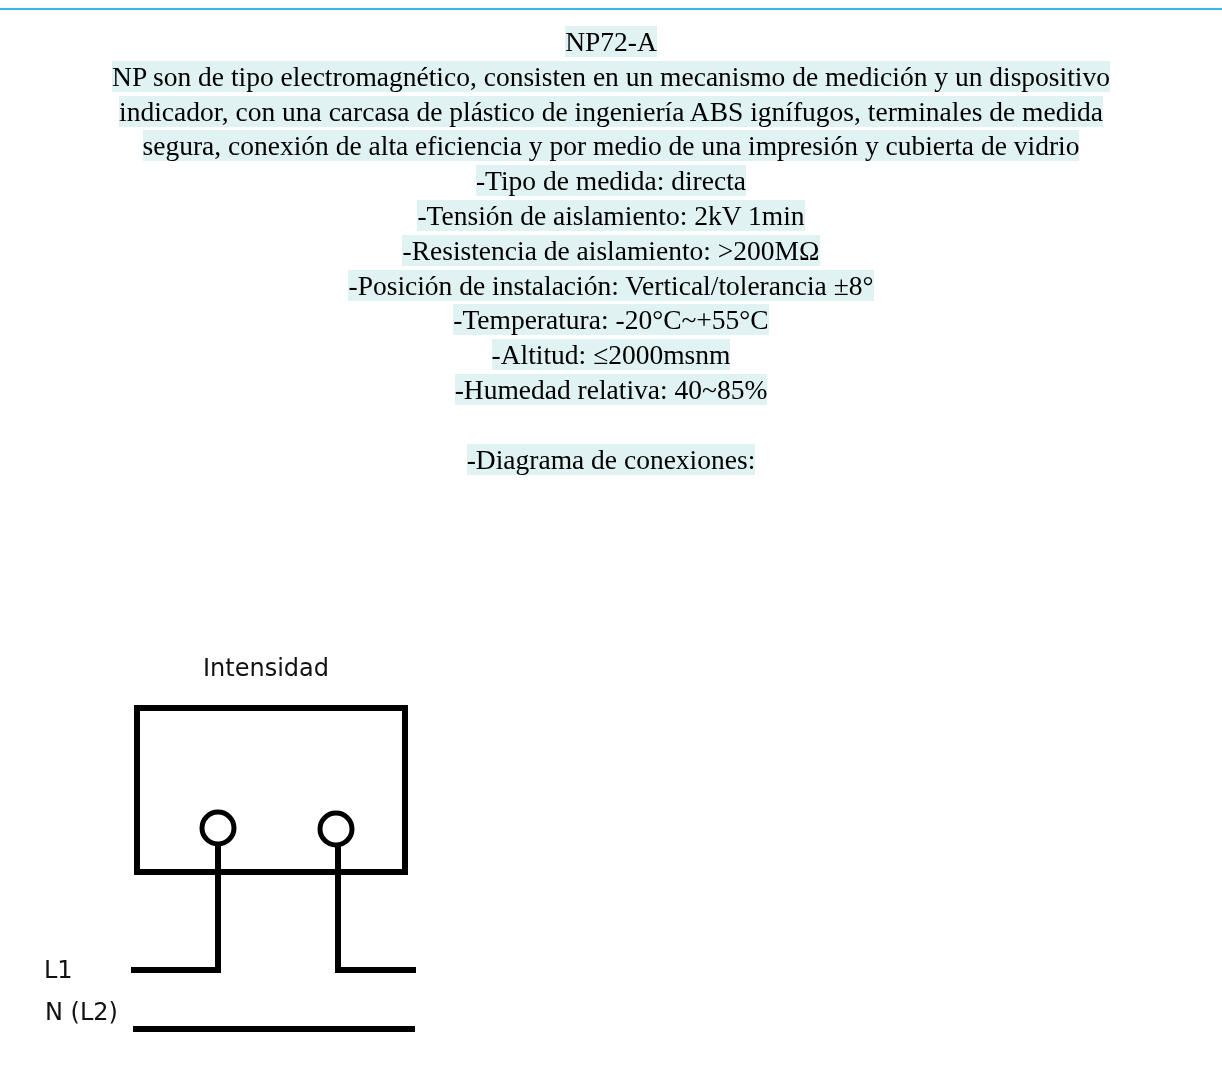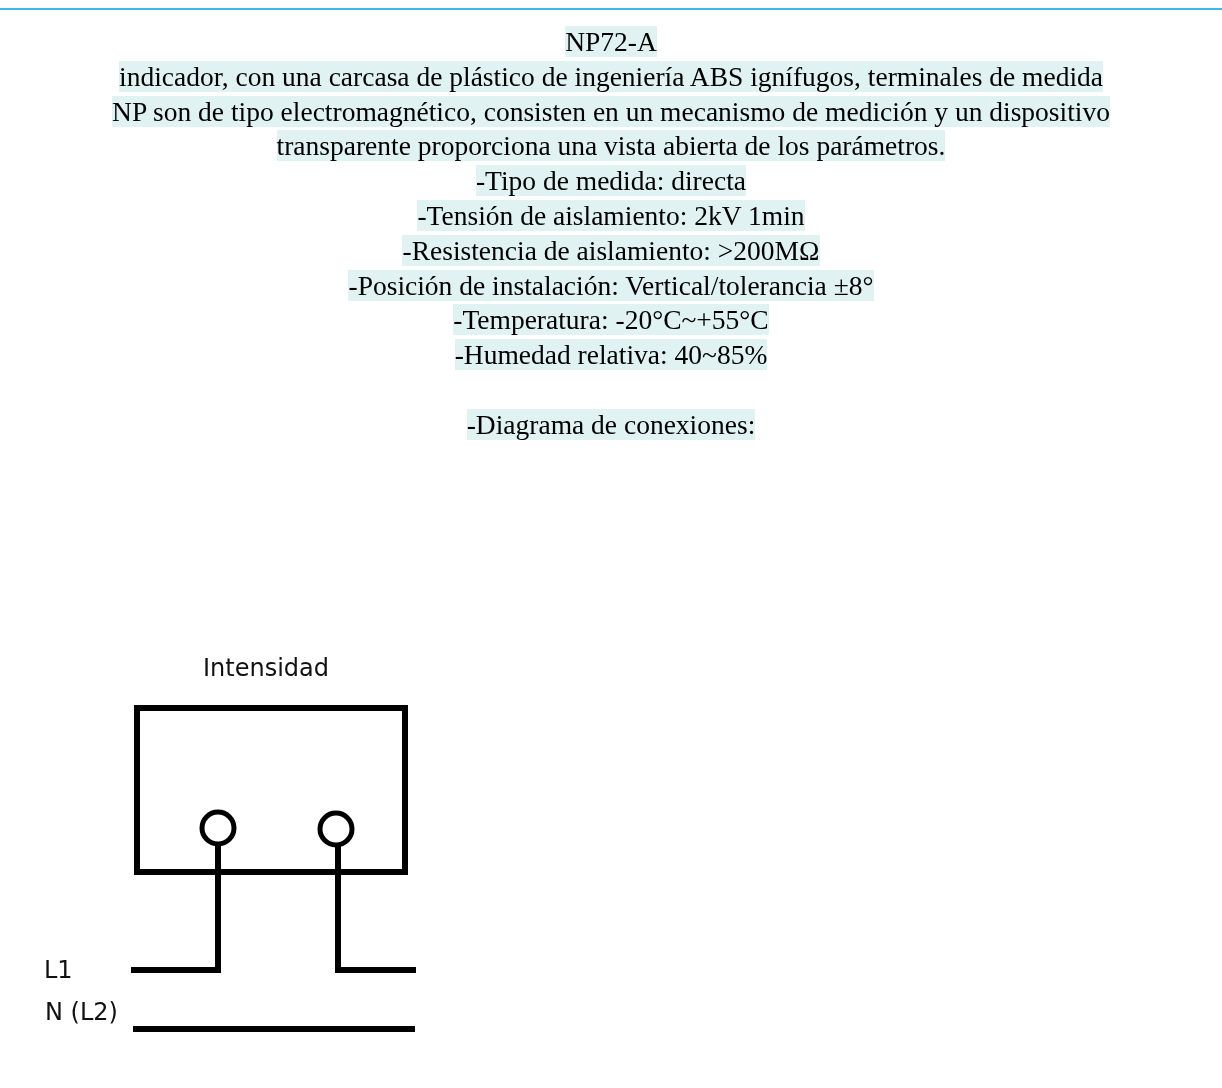--- a/index.html
+++ b/index.html
@@ -66,28 +66,29 @@
       text-align: right;
     }
   </style>
 </head>
 <body>
 
 <div class="top-rule"></div>
 
 <div class="doc">
   <span class="line"><span class="hl">NP72-A</span></span>
+  <span class="line"><span class="hl">NP son de tipo electromagnético, consisten en un mecanismo de medición y un dispositivo</span></span>
   <span class="line"><span class="hl">indicador, con una carcasa de plástico de ingeniería ABS ignífugos, terminales de medida</span></span>
-  <span class="line"><span class="hl">NP son de tipo electromagnético, consisten en un mecanismo de medición y un dispositivo</span></span>
-  <span class="line"><span class="hl">transparente proporciona una vista abierta de los parámetros.</span></span>
+  <span class="line"><span class="hl">segura, conexión de alta eficiencia y por medio de una impresión y cubierta de vidrio</span></span>
   <span class="line"><span class="hl">-Tipo de medida: directa</span></span>
   <span class="line"><span class="hl">-Tensión de aislamiento: 2kV 1min</span></span>
   <span class="line"><span class="hl">-Resistencia de aislamiento: &gt;200MΩ</span></span>
   <span class="line"><span class="hl">-Posición de instalación: Vertical/tolerancia ±8°</span></span>
   <span class="line"><span class="hl">-Temperatura: -20°C~+55°C</span></span>
+  <span class="line"><span class="hl">-Altitud: ≤2000msnm</span></span>
   <span class="line"><span class="hl">-Humedad relativa: 40~85%</span></span>
   <span class="blank"></span>
   <span class="line"><span class="hl">-Diagrama de conexiones:</span></span>
 </div>
 
 <div class="diagram">
   <span class="dlabel" style="left:203px; top:6px;">Intensidad</span>
 
   <svg width="460" height="420" viewBox="0 0 460 420">
 

